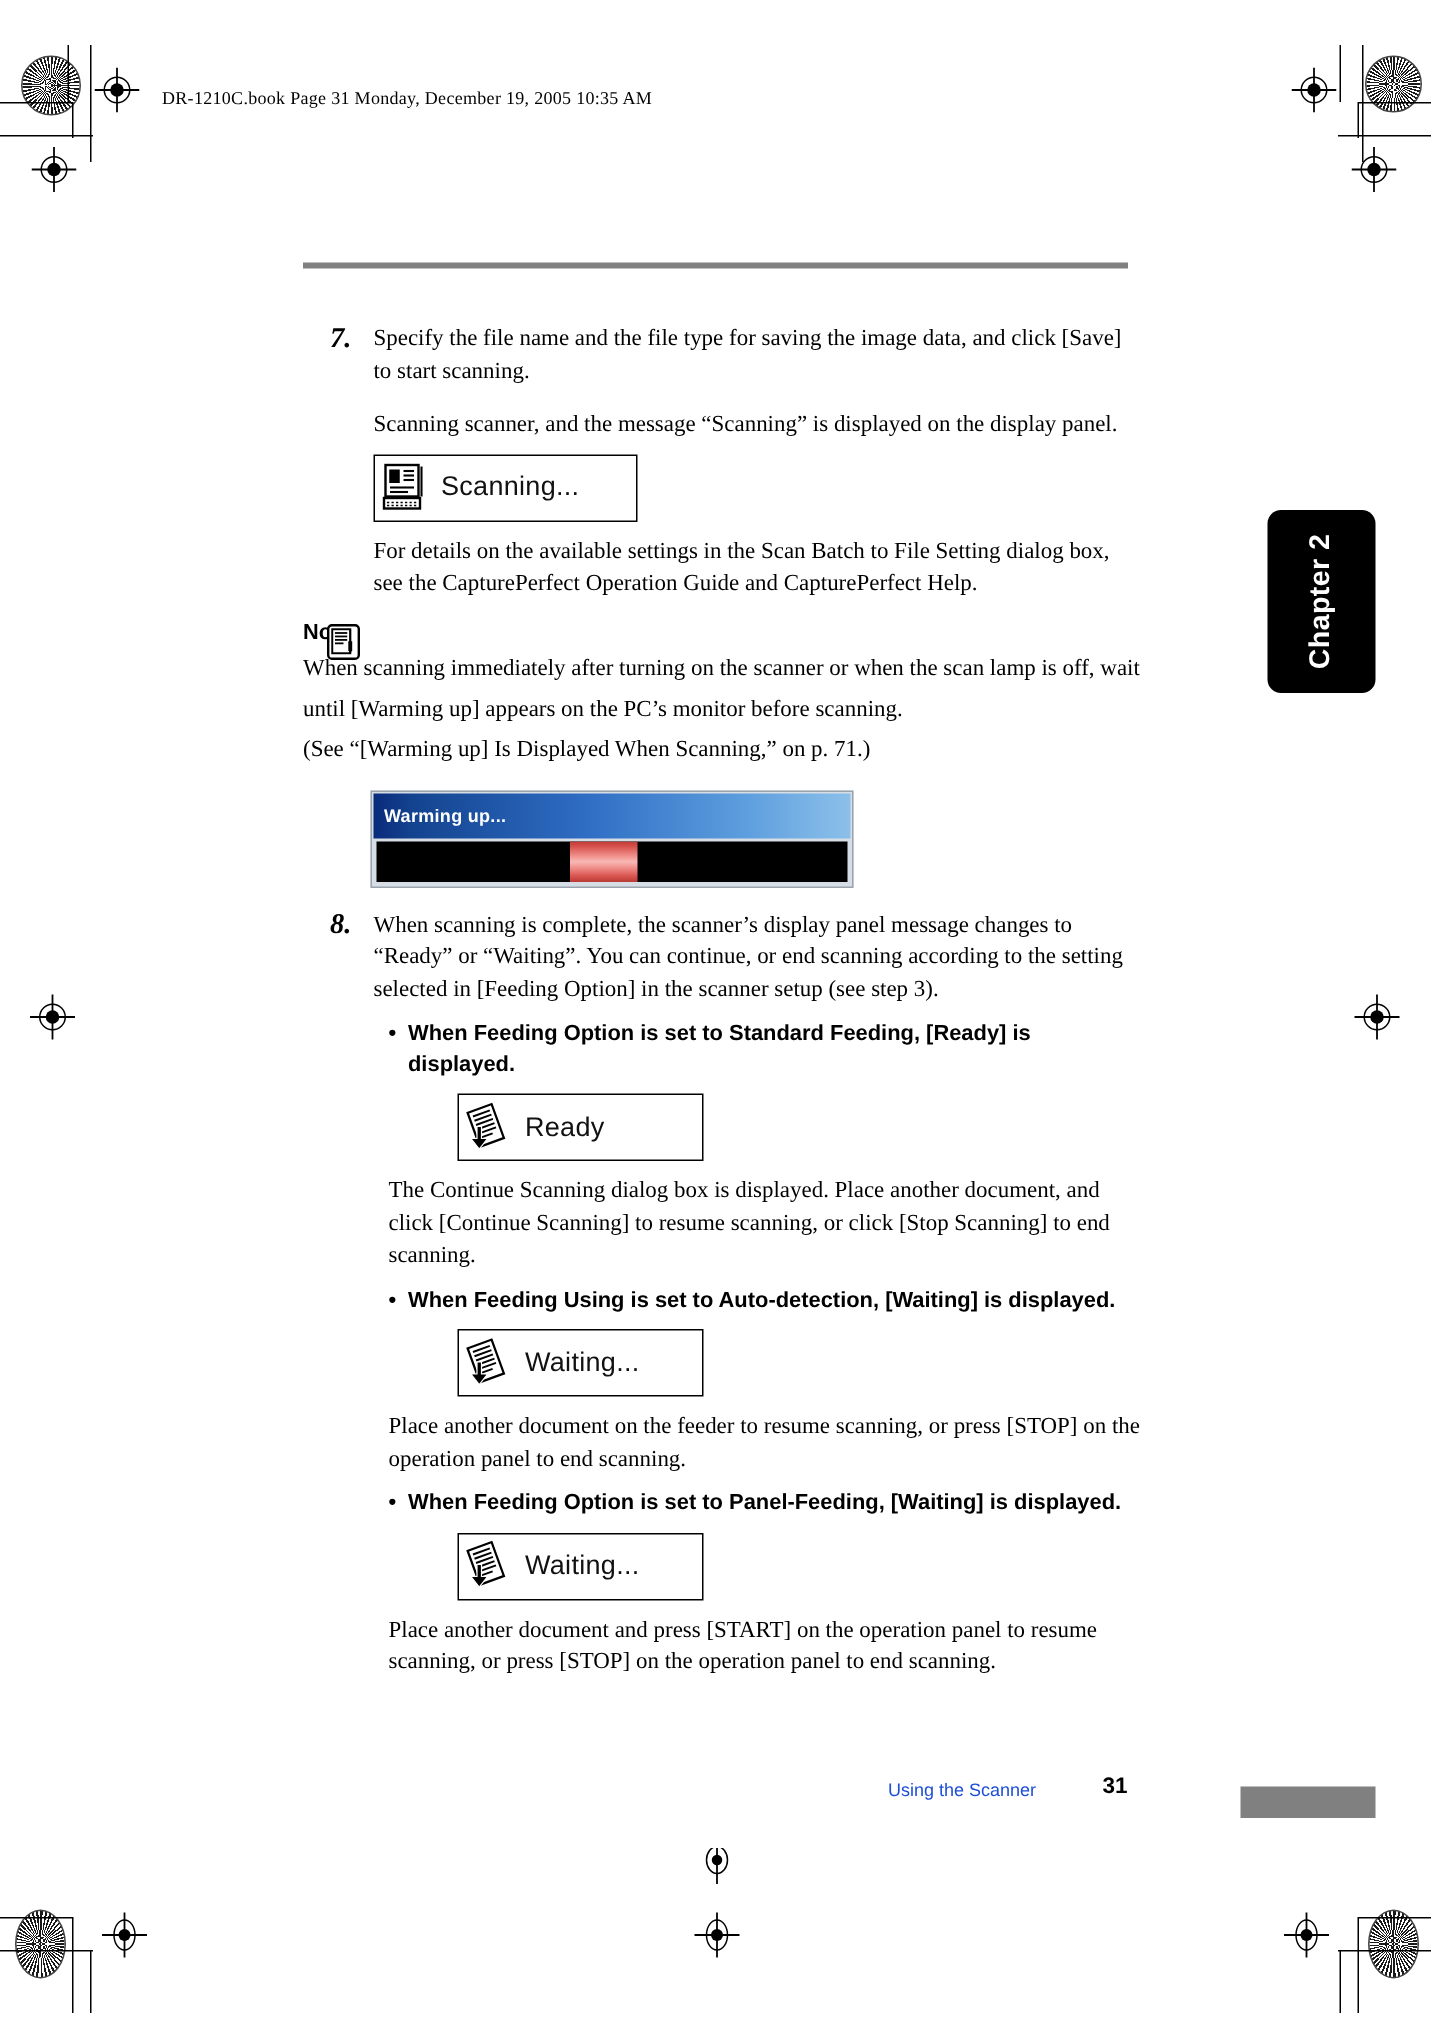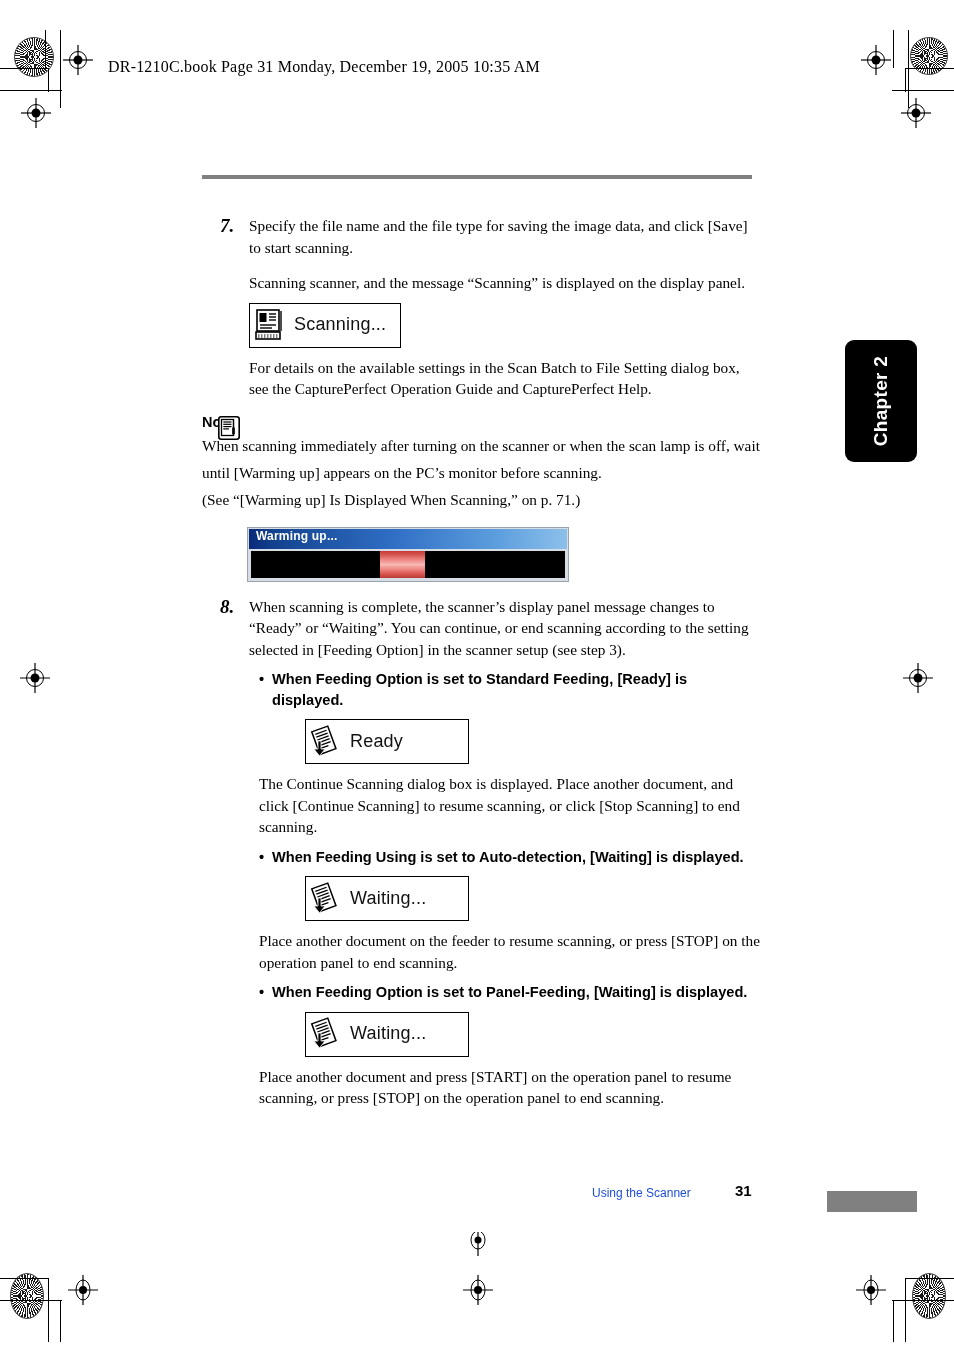--- a/index.html
+++ b/index.html
@@ -30,21 +30,21 @@
   }
   .trim { position: absolute; background: #000; }
   .trim.h { height: 1px; }
   .trim.v { width: 1px; }
 
   
   .book-header {
     position: absolute;
     left: 108px; top: 58px;
     font-family: "Liberation Serif", serif;
-    font-size: 16px;
+    font-size: 12px;
     color: #000;
     letter-spacing: 0.2px;
     white-space: nowrap;
   }
 
   
   .top-rule {
     position: absolute;
     left: 202px; top: 175px;
     width: 550px; height: 4px;
@@ -115,23 +115,24 @@
   .note-text { font-size: 15.3px; line-height: 27px; }
 
   
   .warm-dialog {
     width: 322px;
     border: 1px solid #9aa3ad;
     background: #d6dde5;
     padding: 1px;
   }
   .warm-title {
-    height: 20px;
+    height: 30px;
     background: linear-gradient(to right, #0a2a7a 0%, #13438f 8%, #2f6ec4 45%, #5d9ede 78%, #8cc0ea 100%);
     display: flex;
+    align-items: center;
     padding-left: 7px;
   }
   .warm-title span {
     font-family: "Liberation Sans", "DejaVu Sans", sans-serif;
     font-size: 12px;
     font-weight: bold;
     color: #ffffff;
     letter-spacing: 0.2px;
   }
   .warm-track {
@@ -333,21 +334,21 @@
 <div class="content">
 
   <div class="step">
     <div class="step-num">7.</div>
     <div class="step-body">
       <p>Specify the file name and the file type for saving the image data, and click [Save] to start scanning.</p>
       <div class="gap"></div>
       <p>Scanning scanner, and the message “Scanning” is displayed on the display panel.</p>
       <div class="gap-sm"></div>
 
-      <div class="lcd" style="width:152px;">
+      <div class="lcd" style="width:176px;">
         <span class="lcd-icon">
           <svg width="30" height="34" viewBox="0 0 30 34">
             <rect x="3" y="2" width="22" height="21" fill="#fff" stroke="#000" stroke-width="1.6"></rect>
             <rect x="5.5" y="5" width="7" height="9" fill="#000"></rect>
             <line x1="15" y1="6" x2="22" y2="6" stroke="#000" stroke-width="1.4"></line>
             <line x1="15" y1="9" x2="22" y2="9" stroke="#000" stroke-width="1.4"></line>
             <line x1="15" y1="12" x2="22" y2="12" stroke="#000" stroke-width="1.4"></line>
             <line x1="6" y1="17" x2="22" y2="17" stroke="#000" stroke-width="1.4"></line>
             <line x1="6" y1="20" x2="18" y2="20" stroke="#000" stroke-width="1.4"></line>
             <rect x="2" y="24" width="24" height="7" fill="#fff" stroke="#000" stroke-width="1.6"></rect>

